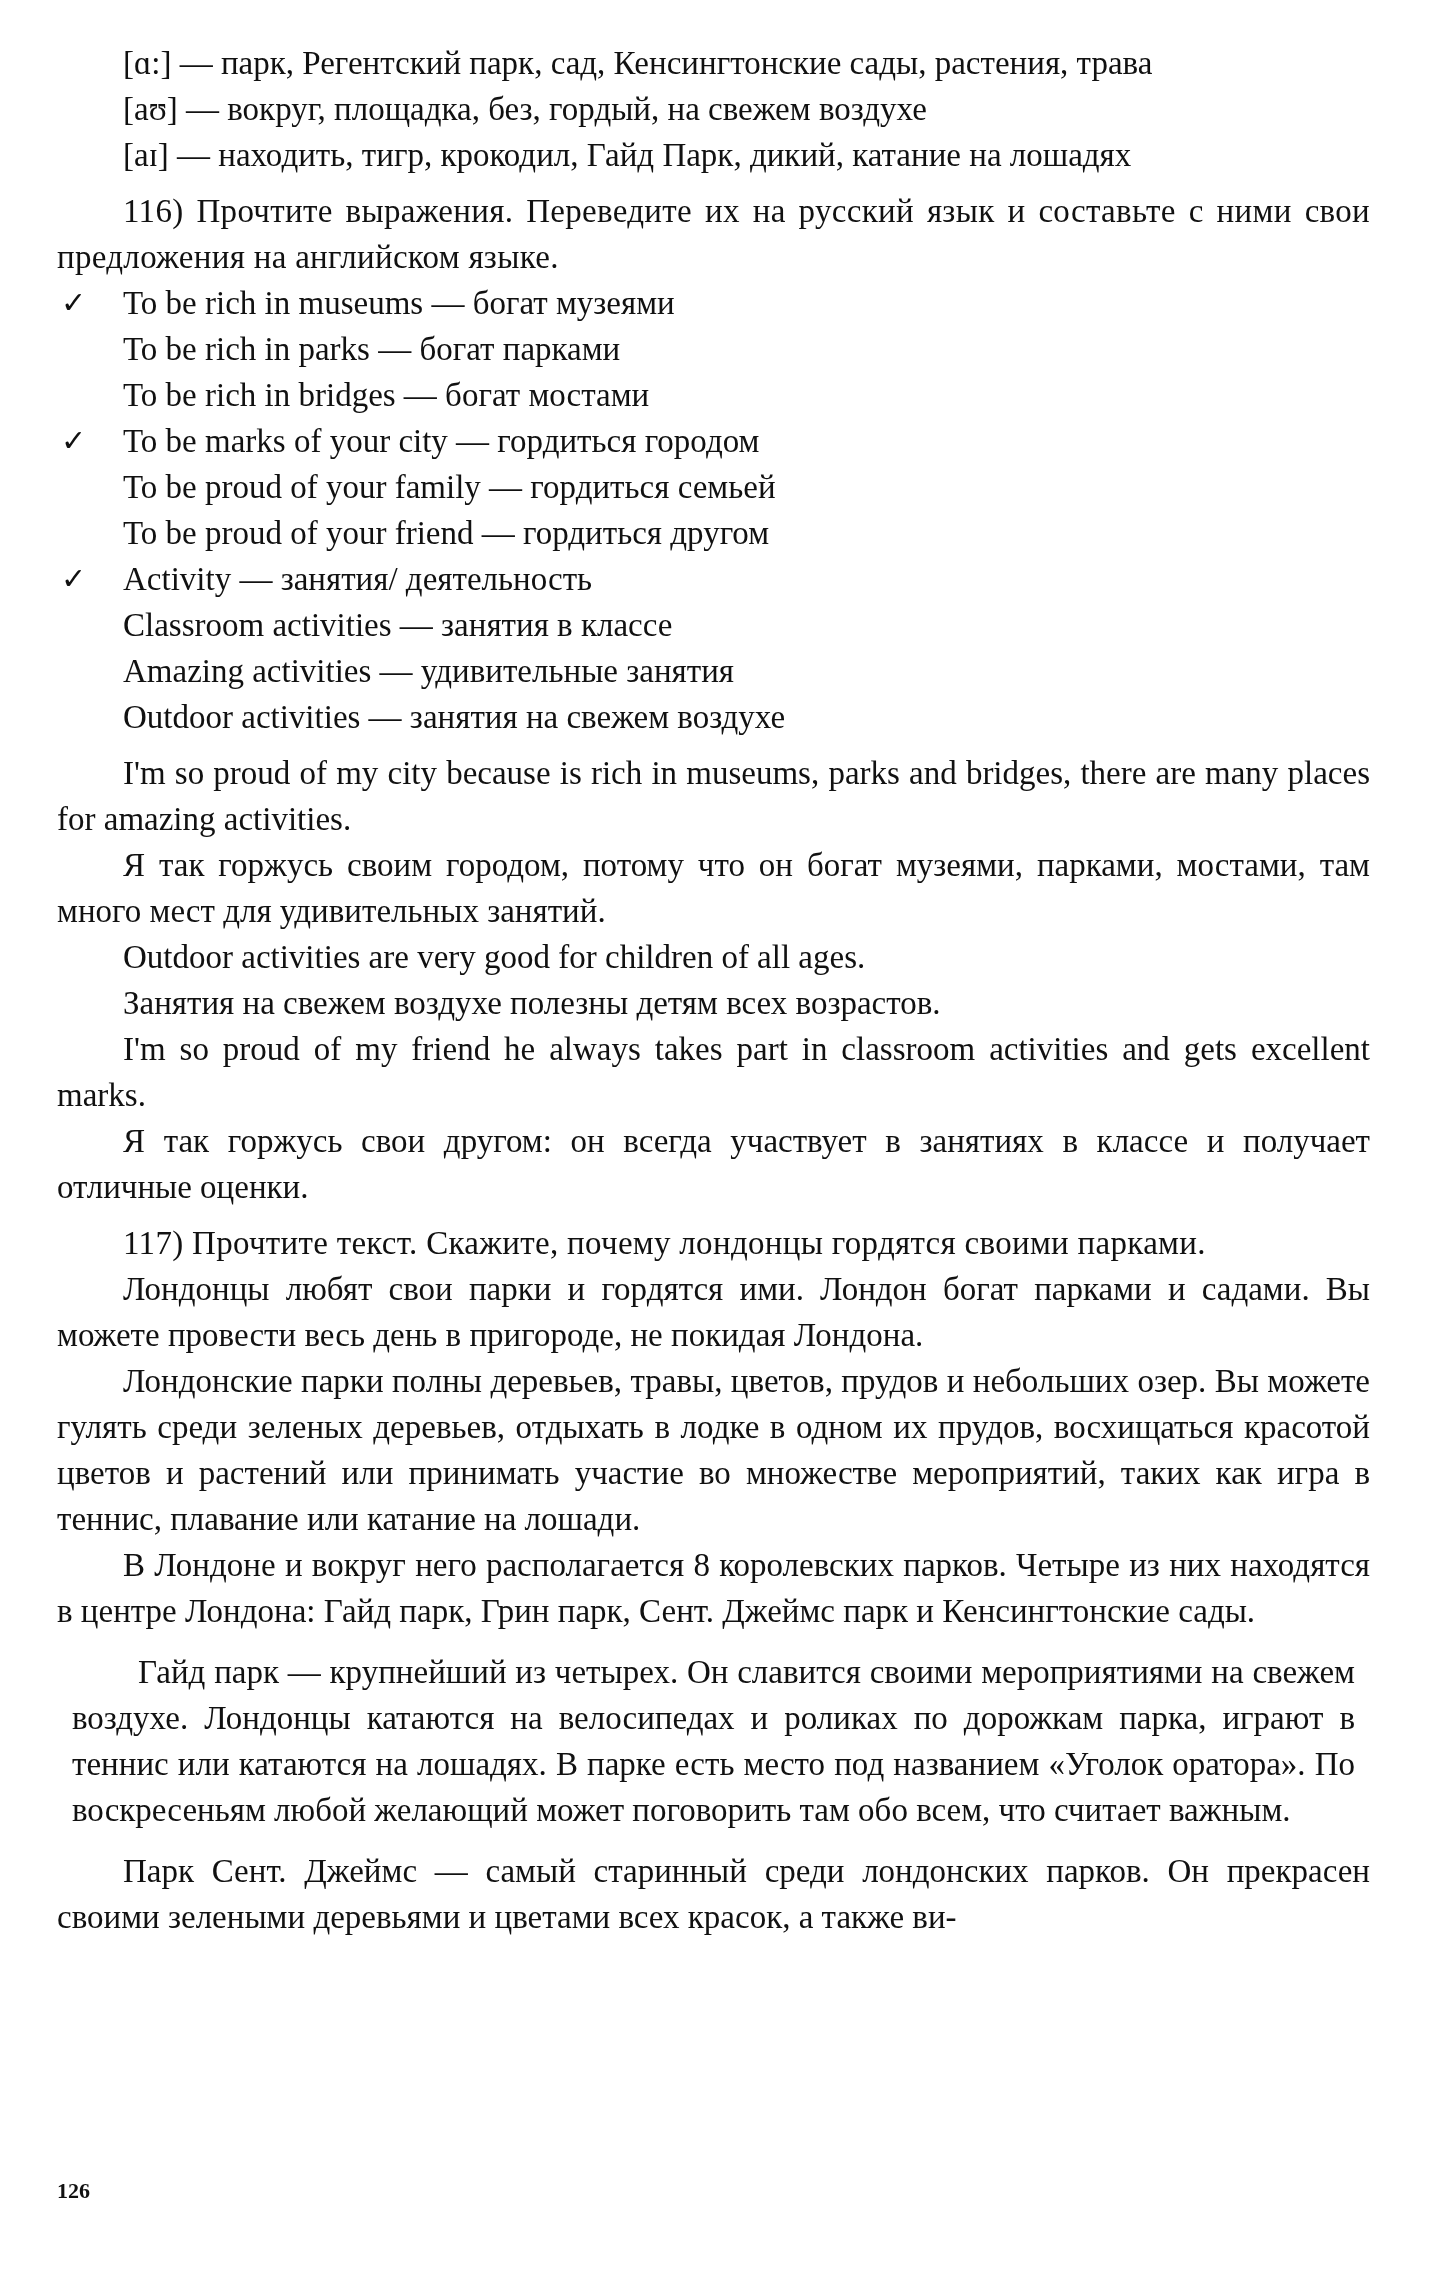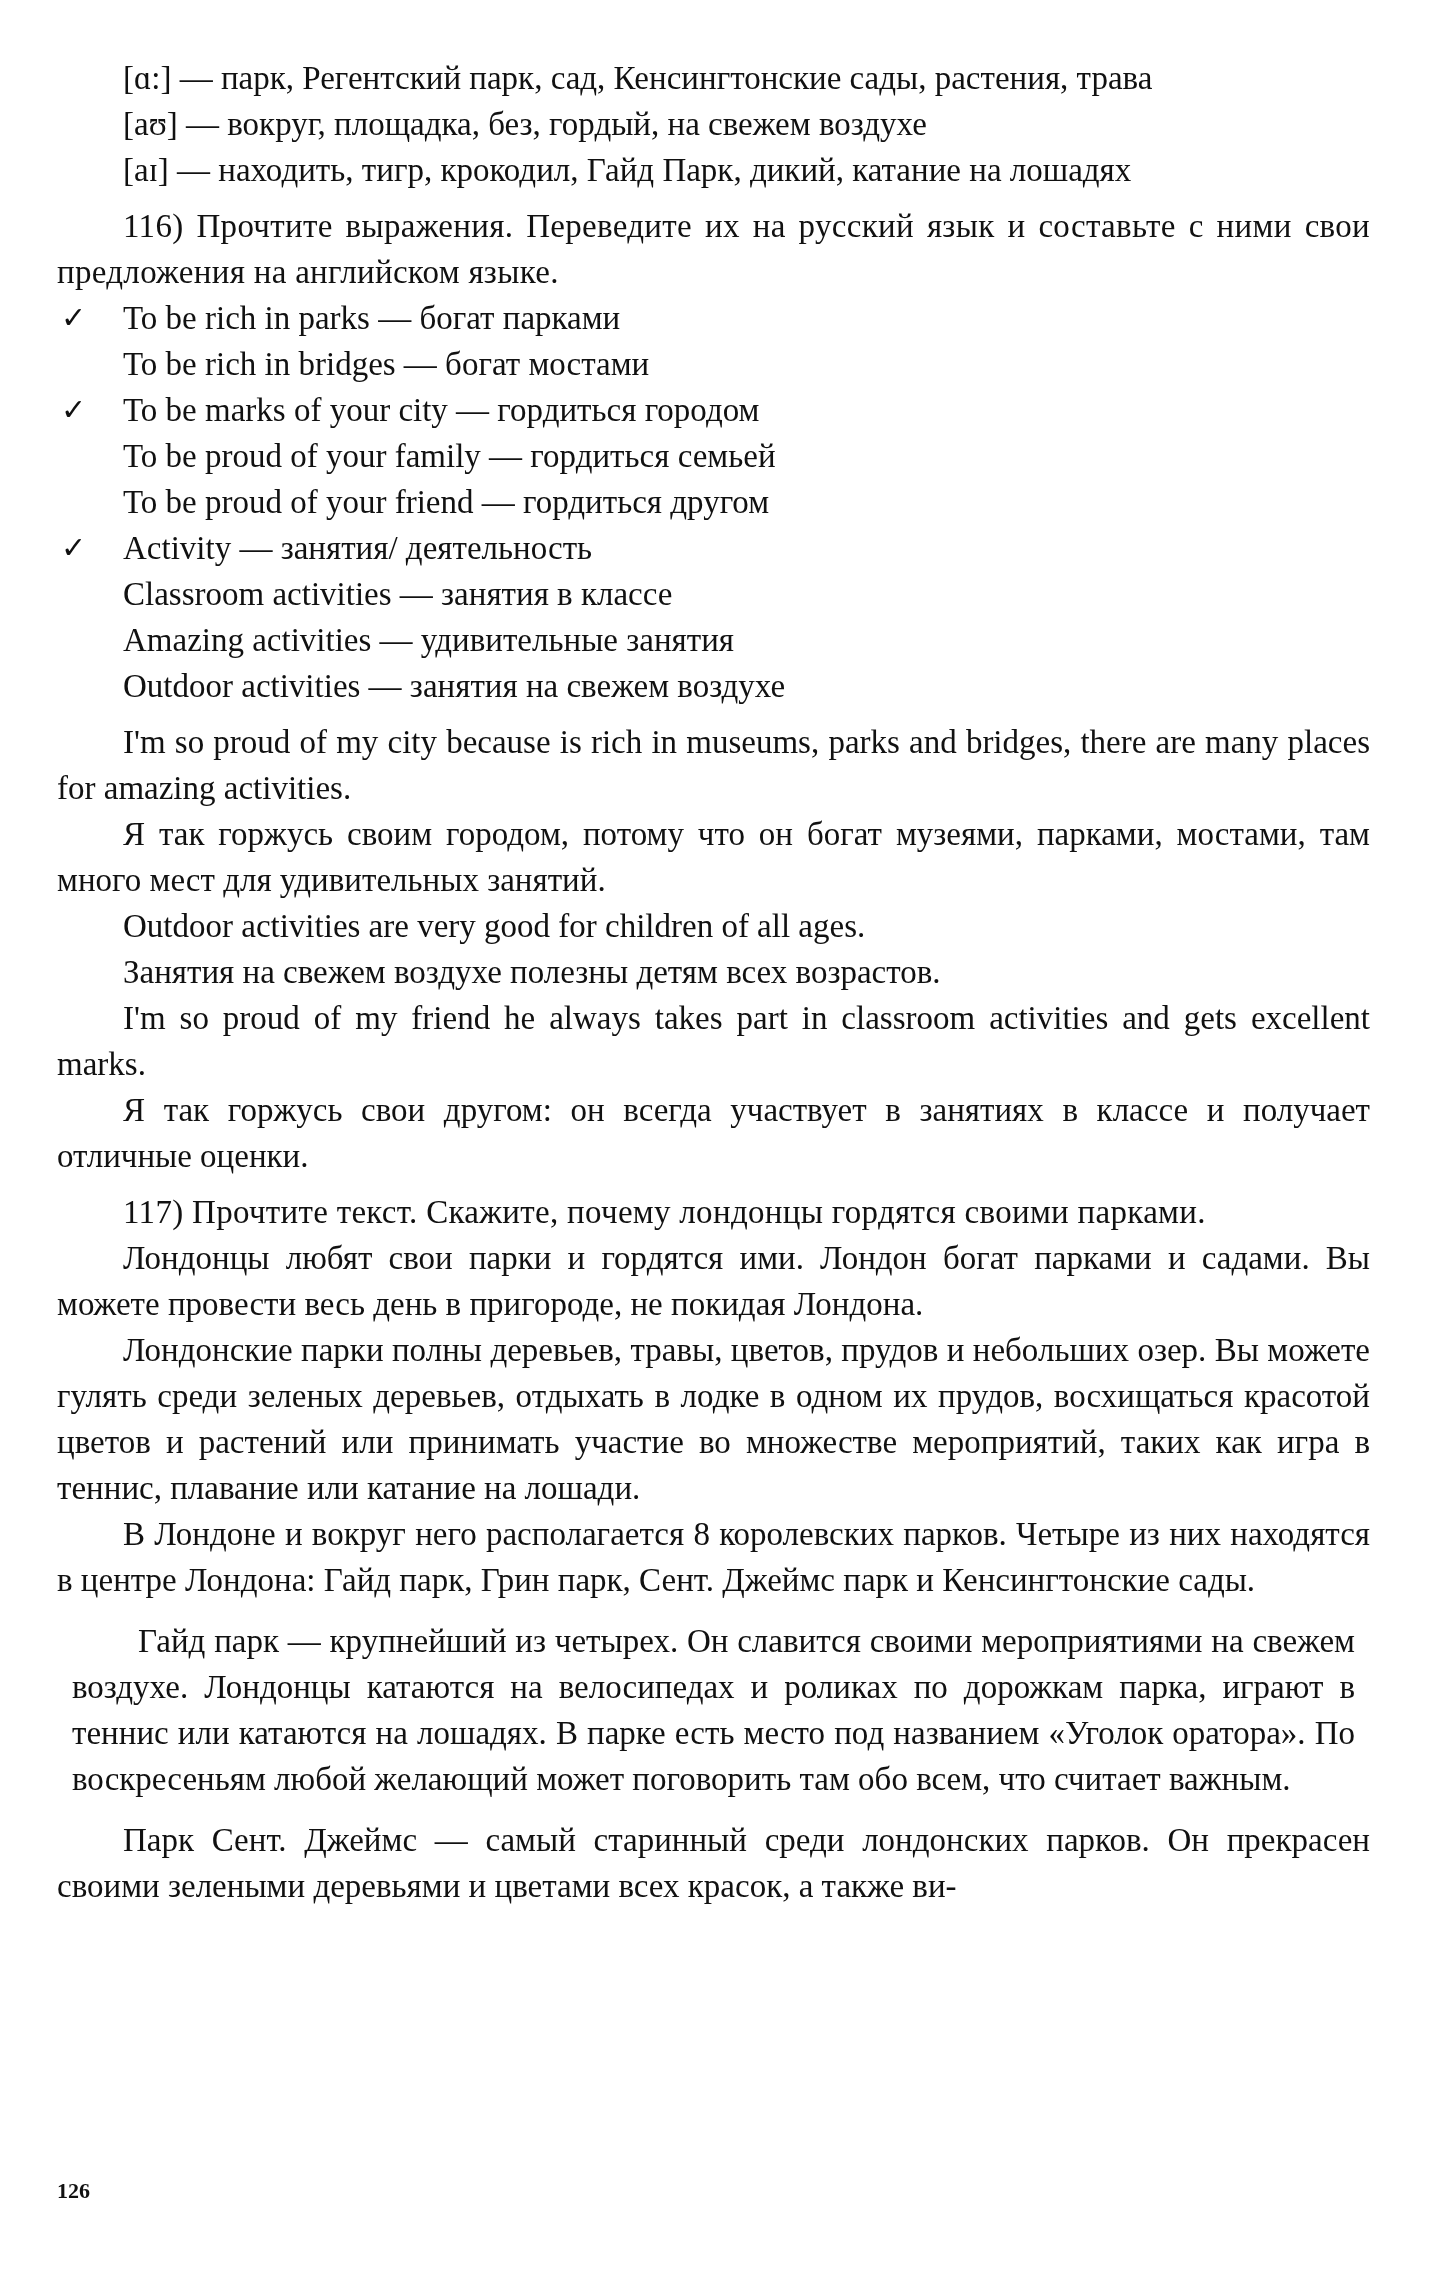--- a/index.html
+++ b/index.html
@@ -2,21 +2,21 @@
 <html><head>
 <meta charset="utf-8">
 <style>
   html, body { margin: 0; padding: 0; background: #ffffff; }
   body {
     width: 1429px; height: 2271px; position: relative; overflow: hidden;
     font-family: "Liberation Serif", "DejaVu Serif", serif;
     color: #111111;
   }
   .page {
-    position: absolute; left: 57px; top: 55px; width: 1313px;
+    position: absolute; left: 57px; top: 40px; width: 1313px;
     font-size: 33px; line-height: 46px;
   }
   .phon { padding-left: 66px; white-space: nowrap; }
   .task-heading {
     font-weight: normal; text-indent: 66px; text-align: justify;
     margin-top: 10px; letter-spacing: 0.3px;
   }
   .vocab { margin: 0; padding: 0; list-style: none; }
   .vocab li { position: relative; padding-left: 66px; white-space: nowrap; }
   .check { position: absolute; left: 4px; top: 0; font-size: 30px; }
@@ -38,21 +38,21 @@
   <div class="phon">
     <span>[aʊ]</span><span> — вокруг, площадка, без, гордый, на свежем воздухе</span>
   </div>
   <div class="phon">
     <span>[aɪ]</span><span> — находить, тигр, крокодил, Гайд Парк, дикий, катание на лошадях</span>
   </div>
 
   <div class="task-heading">116) Прочтите выражения. Переведите их на русский язык и составьте с ними свои предложения на английском языке.</div>
 
   <ul class="vocab">
-    <li><span class="check">✓</span></li>
+    <li><span class="check">✓</span><span>To be rich in museums — богат музеями</span></li>
     <li><span>To be rich in parks — богат парками</span></li>
     <li><span>To be rich in bridges — богат мостами</span></li>
     <li><span class="check">✓</span><span>To be marks of your city — гордиться городом</span></li>
     <li><span>To be proud of your family — гордиться семьей</span></li>
     <li><span>To be proud of your friend — гордиться другом</span></li>
     <li><span class="check">✓</span><span>Activity — занятия/ деятельность</span></li>
     <li><span>Classroom activities — занятия в классе</span></li>
     <li><span>Amazing activities — удивительные занятия</span></li>
     <li><span>Outdoor activities — занятия на свежем воздухе</span></li>
   </ul>

